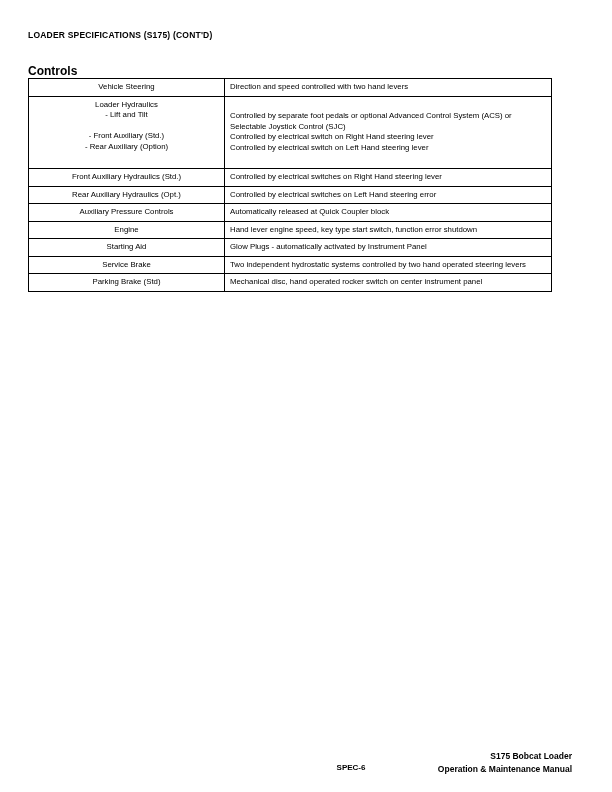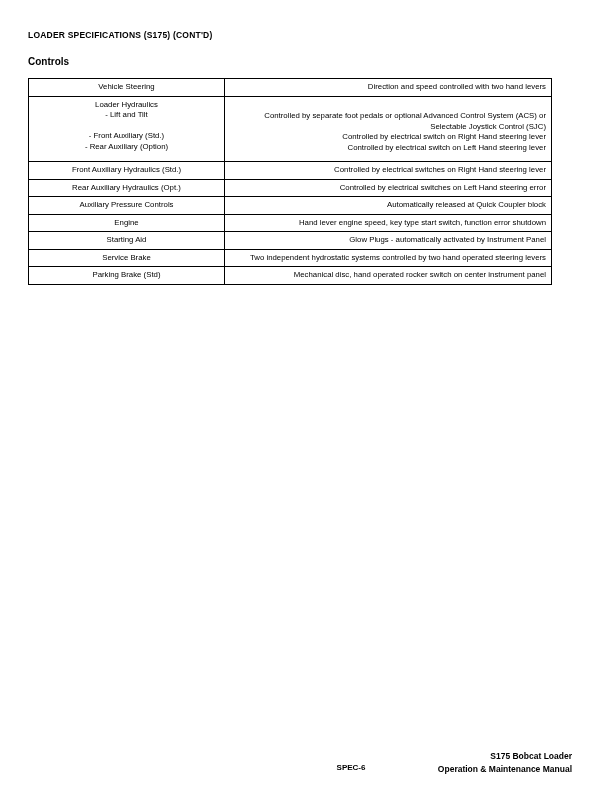--- a/index.html
+++ b/index.html
@@ -26,22 +26,22 @@
     position: absolute;
     left: 28px;
     top: 30px;
     font-size: 8.5px;
     font-weight: bold;
     letter-spacing: 0.2px;
   }
   .section-title {
     position: absolute;
     left: 28px;
-    top: 56px;
-    font-size: 10px;
+    top: 64px;
+    font-size: 12px;
     font-weight: bold;
   }
   table.spec {
     position: absolute;
     left: 28px;
     top: 78px;
     width: 524px;
     border-collapse: collapse;
     font-size: 7.8px;
   }
@@ -50,26 +50,26 @@
     padding: 3px 5px;
     vertical-align: top;
     line-height: 1.35;
   }
   td.label {
     width: 185px;
     text-align: center;
     white-space: pre-line;
   }
   td.value {
-    text-align: right;
+    text-align: left;
     white-space: pre-line;
   }
   td.value.block {
     padding-top: 4px;
-    padding-bottom: 8px;
+    padding-bottom: 15px;
   }
   .footer {
     position: absolute;
     left: 0;
     top: 745px;
     width: 612px;
   }
   .footer-page {
     position: absolute;
     left: 0;

